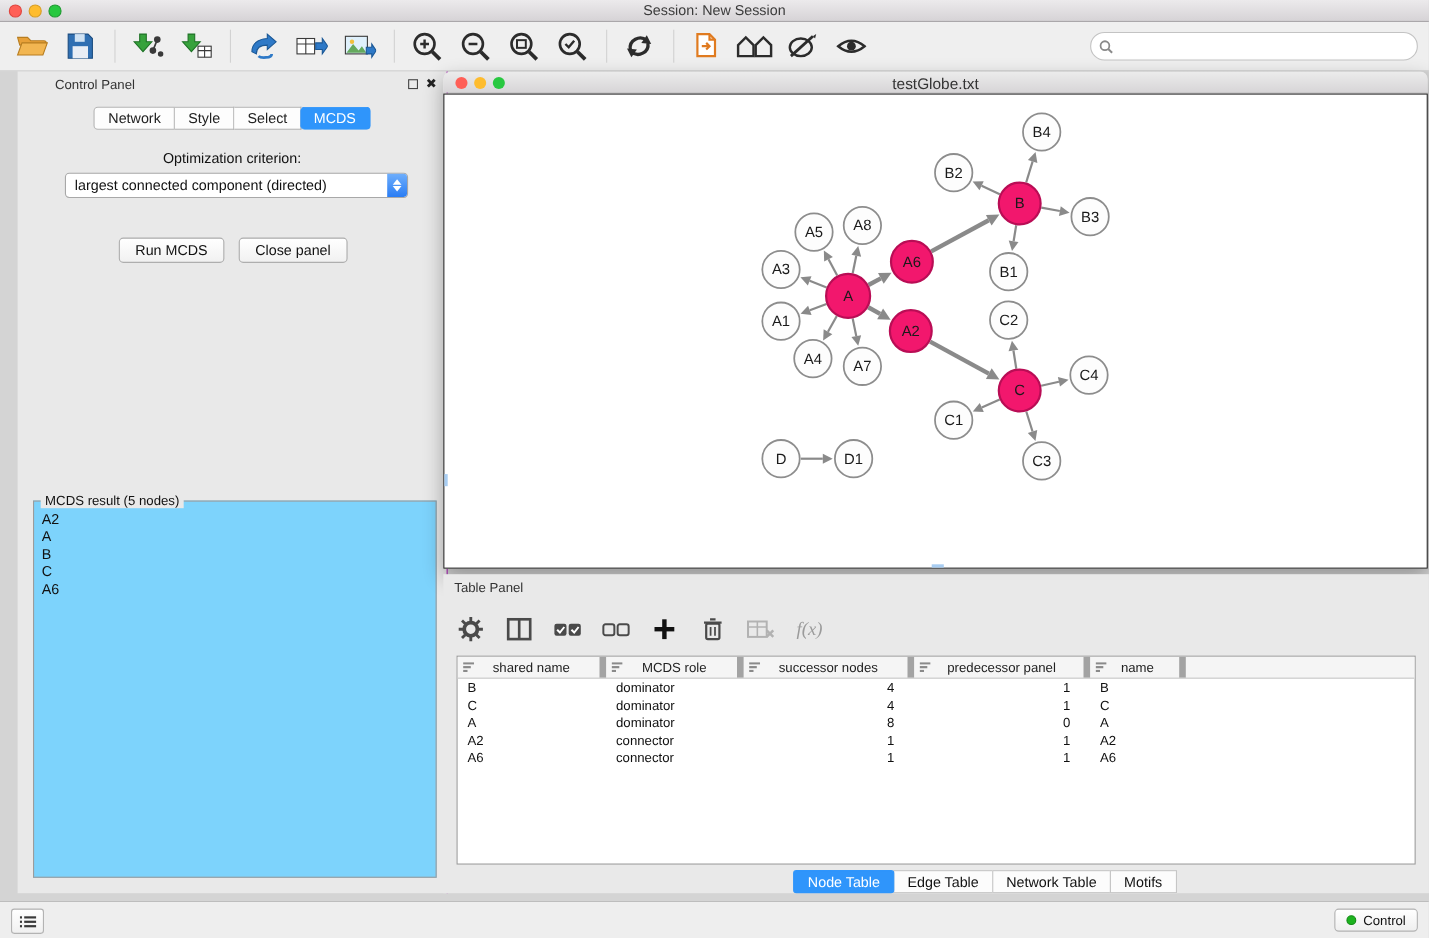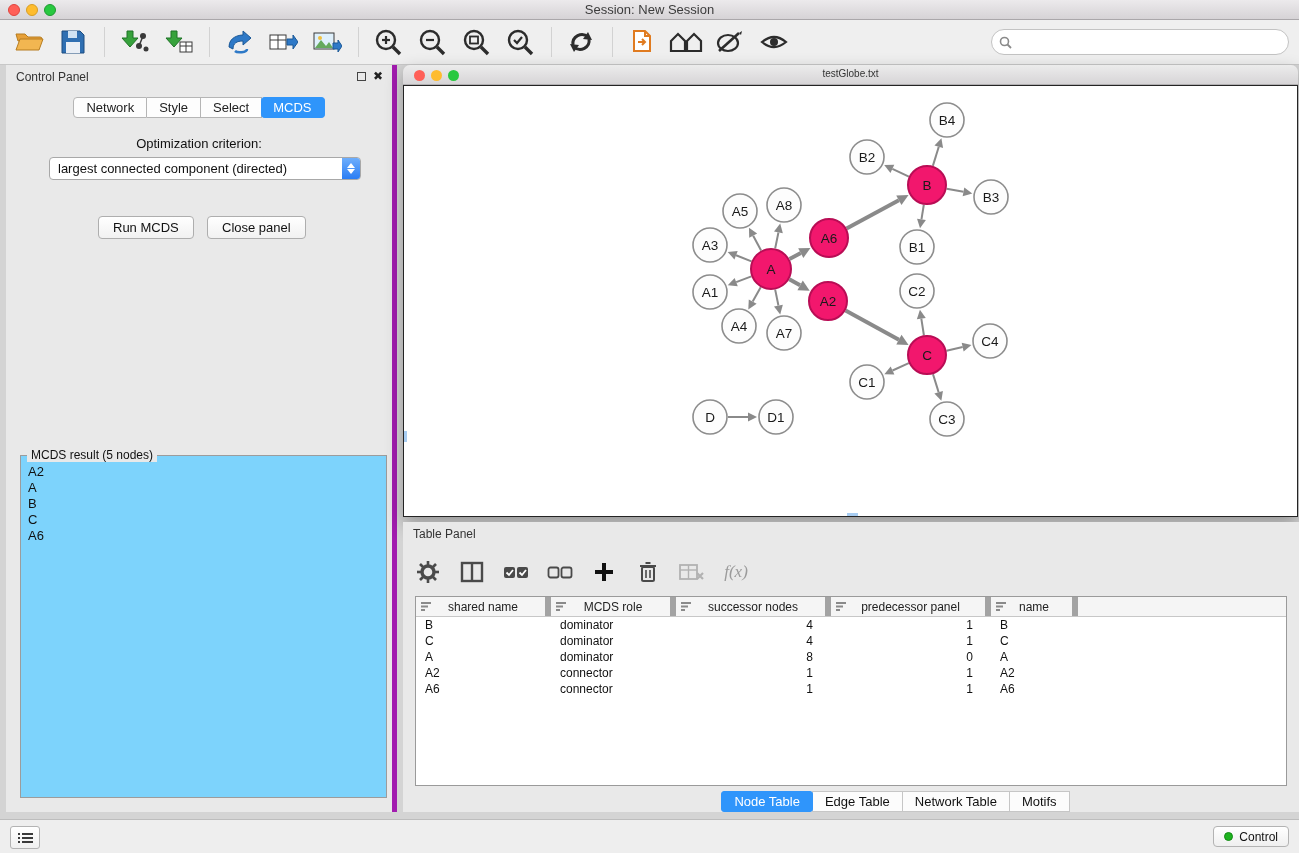--- a/index.html
+++ b/index.html
@@ -17,21 +17,21 @@
   
   .toolbar{position:absolute;left:0;top:20px;width:100%;height:45px;background:#efefef;border-bottom:1px solid #c8c8c8;display:flex;align-items:center;box-sizing:border-box;padding-left:12px;}
   .tbtn{width:34px;height:34px;display:flex;align-items:center;justify-content:center;margin-right:10px;cursor:default;}
   .tsep{width:1px;height:30px;background:#d2d2d2;margin:0 12px 0 4px;}
   .tb-spacer{flex:1;}
   .searchbox{position:relative;width:296px;height:24px;margin-right:10px;background:#fff;border:1px solid #c3c3c3;border-radius:13px;display:flex;align-items:center;}
   .searchbox svg{margin-left:7px;}
   .searchbox input{border:none;outline:none;background:transparent;flex:1;height:18px;font-size:13px;font-family:inherit;padding:0 8px 0 4px;}
 
   
-  .control-panel{position:absolute;left:6px;top:65px;width:391px;height:747px;background:#e9e9e9;border-right:5px solid #a21caf;box-sizing:border-box;}
+  .control-panel{position:absolute;left:16px;top:65px;width:391px;height:747px;background:#e9e9e9;border-right:1px solid #a21caf;box-sizing:border-box;padding-left:24px;}
   .panel-header{position:relative;height:24px;}
   .panel-title{position:absolute;left:10px;top:5px;font-size:12px;color:#333;}
   .float-ic{position:absolute;top:7px;width:9px;height:9px;border:1.5px solid #444;box-sizing:border-box;background:transparent;}
   .close-ic{position:absolute;top:4px;font-size:12px;font-weight:bold;color:#222;line-height:14px;}
 
   .ctab-bar{position:absolute;left:0;top:32px;width:100%;display:flex;justify-content:center;}
   .ctab{font-size:13px;color:#222;background:#fdfdfd;border:1px solid #b5b5b5;border-left:none;padding:2px 12px;line-height:15px;}
   .ctab:first-child{border-left:1px solid #b5b5b5;border-radius:4px 0 0 4px;}
   .ctab:last-child{border-radius:0 4px 4px 0;}
   .ctab.active{background:#2f95fb;border-color:#2f95fb;color:#fff;border-radius:4px;margin-left:-1px;}
@@ -53,21 +53,21 @@
   .result-list{position:absolute;left:2px;top:8px;right:2px;bottom:2px;overflow:hidden;}
   .res-item{font-size:13px;color:#111;line-height:16px;padding-left:5px;}
 
   
   .net-window{position:absolute;left:403px;top:65px;width:895px;height:452px;box-shadow:0 7px 18px rgba(0,0,0,.30);border-radius:7px 7px 0 0;}
   .net-titlebar{position:absolute;left:0;top:0;width:100%;height:20px;background:linear-gradient(#ececec,#d7d5d7);border-bottom:1px solid #b2b0b2;border-radius:7px 7px 0 0;box-sizing:border-box;}
   .net-titlebar .ntl{position:absolute;top:4.5px;width:11px;height:11px;border-radius:50%;}
   .ntl.red{left:11px;background:#ff5f57;}
   .ntl.yellow{left:28px;background:#febc2e;}
   .ntl.green{left:45px;background:#28c840;}
-  .net-title{position:absolute;left:0;right:0;top:3px;text-align:center;font-size:10px;color:#333;}
+  .net-title{position:absolute;left:0;right:0;top:3px;text-align:center;font-size:14px;color:#333;}
   .net-canvas{position:absolute;left:0;top:20px;right:0;bottom:0;background:#fff;border:1px solid #242424;box-sizing:border-box;}
   .scroll-dot-v{position:absolute;left:0;top:345px;width:3px;height:11px;background:#a8cdf2;}
   .scroll-dot-h{position:absolute;left:443px;bottom:0;width:11px;height:3px;background:#a8cdf2;}
 
   
   .table-panel{position:absolute;left:403px;top:522px;width:986px;height:290px;background:#e9e9e9;box-sizing:border-box;}
   .tp-toolbar{position:absolute;left:10px;top:28px;height:44px;display:flex;align-items:center;}
   .tpbtn{width:30px;height:30px;display:flex;align-items:center;justify-content:center;margin-right:14px;}
   .fx{font-family:Liberation Serif, serif;font-style:italic;font-size:17px;color:#9b9b9b;}
   .dtable{position:absolute;left:12px;top:74px;width:872px;height:190px;background:#fff;border:1px solid #9a9a9a;box-sizing:border-box;overflow:hidden;}

